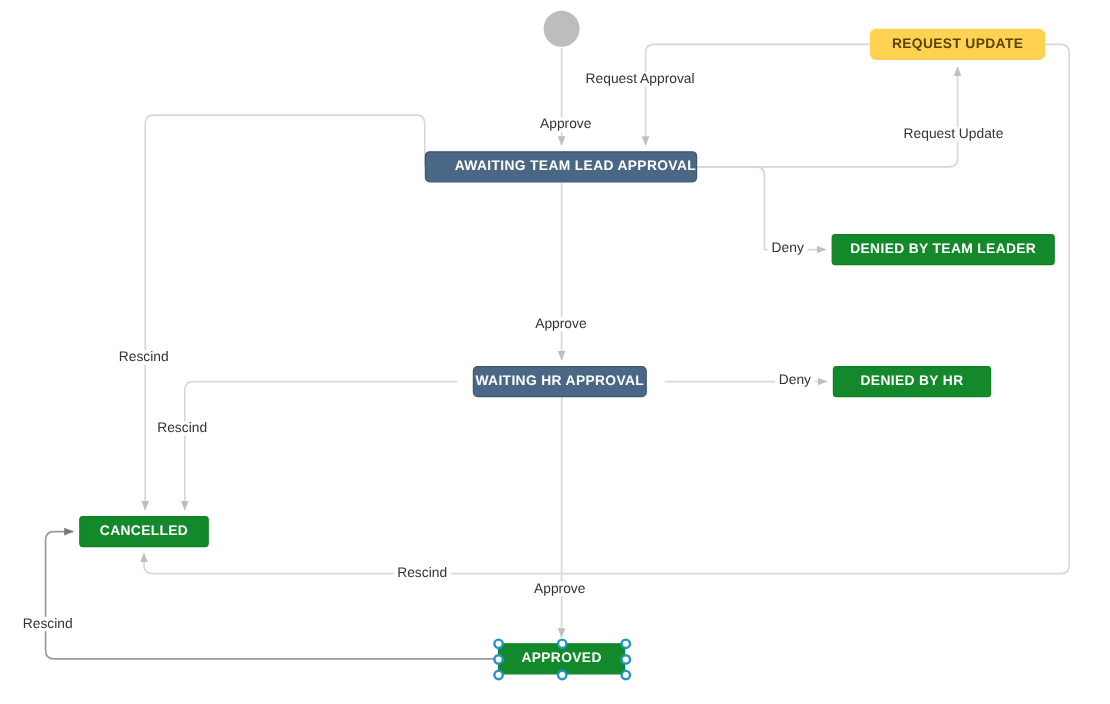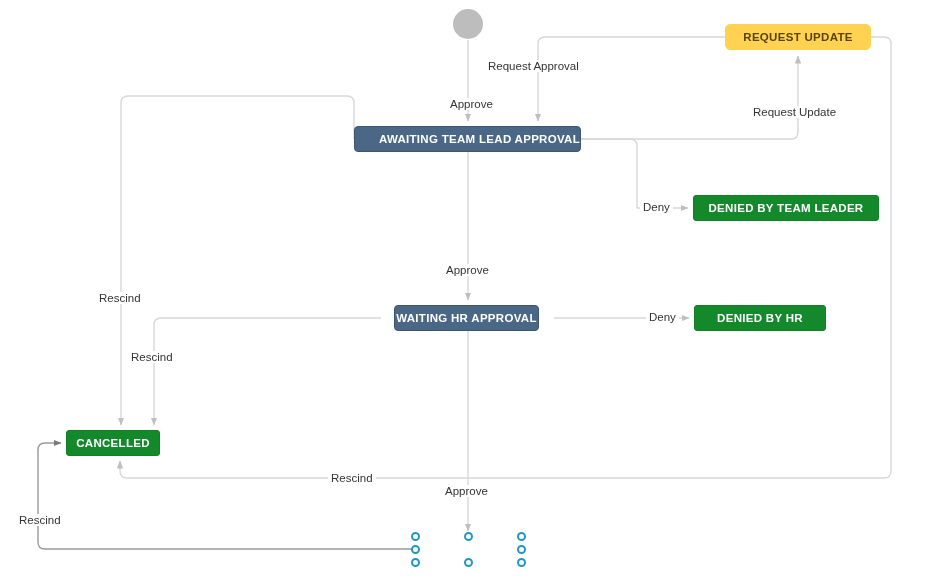--- a/index.html
+++ b/index.html
@@ -147,24 +147,27 @@
   </div>
 
   <div class="node node-blue" style="left:394px; top:305px; width:145px; height:26px;">
     <span>WAITING HR APPROVAL</span>
   </div>
 
   <div class="node node-green" style="left:694px; top:305px; width:132px; height:26px;">
     <span>DENIED BY HR</span>
   </div>
 
-  <div class="node node-green" style="left:66px; top:430px; width:94px; height:26px;">
+  <div class="node node-green" style="left:66px; top:430px; width:108px; height:26px;">
     <span>CANCELLED</span>
   </div>
 
+  <div class="node node-green" style="left:415px; top:536px; width:106px; height:26px;">
+    <span>APPROVED</span>
+  </div>
 
   <div class="handle" style="left:411px; top:532px;"></div>
   <div class="handle" style="left:464px; top:532px;"></div>
   <div class="handle" style="left:517px; top:532px;"></div>
   <div class="handle" style="left:411px; top:545px;"></div>
   <div class="handle" style="left:517px; top:545px;"></div>
   <div class="handle" style="left:411px; top:558px;"></div>
   <div class="handle" style="left:464px; top:558px;"></div>
   <div class="handle" style="left:517px; top:558px;"></div>
 

